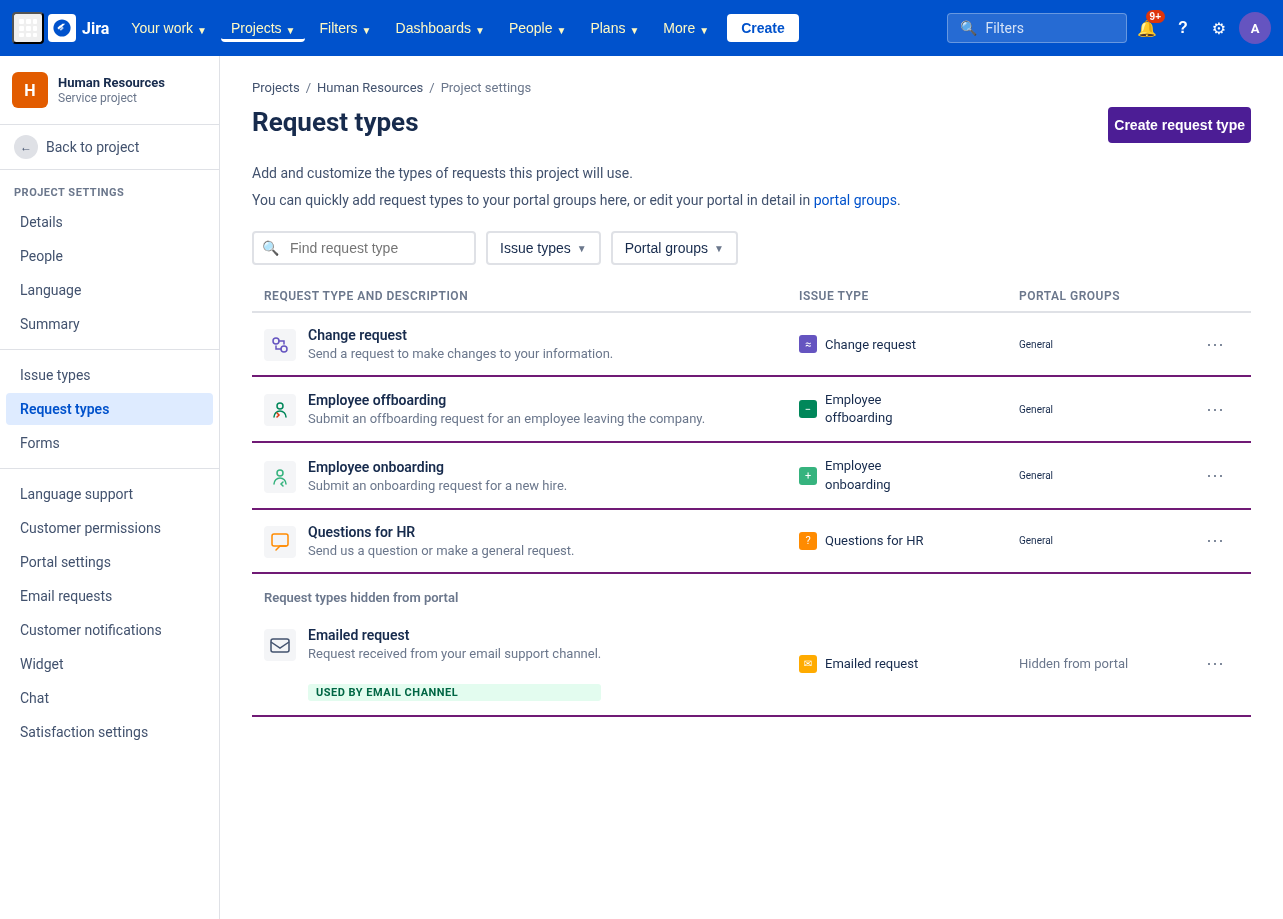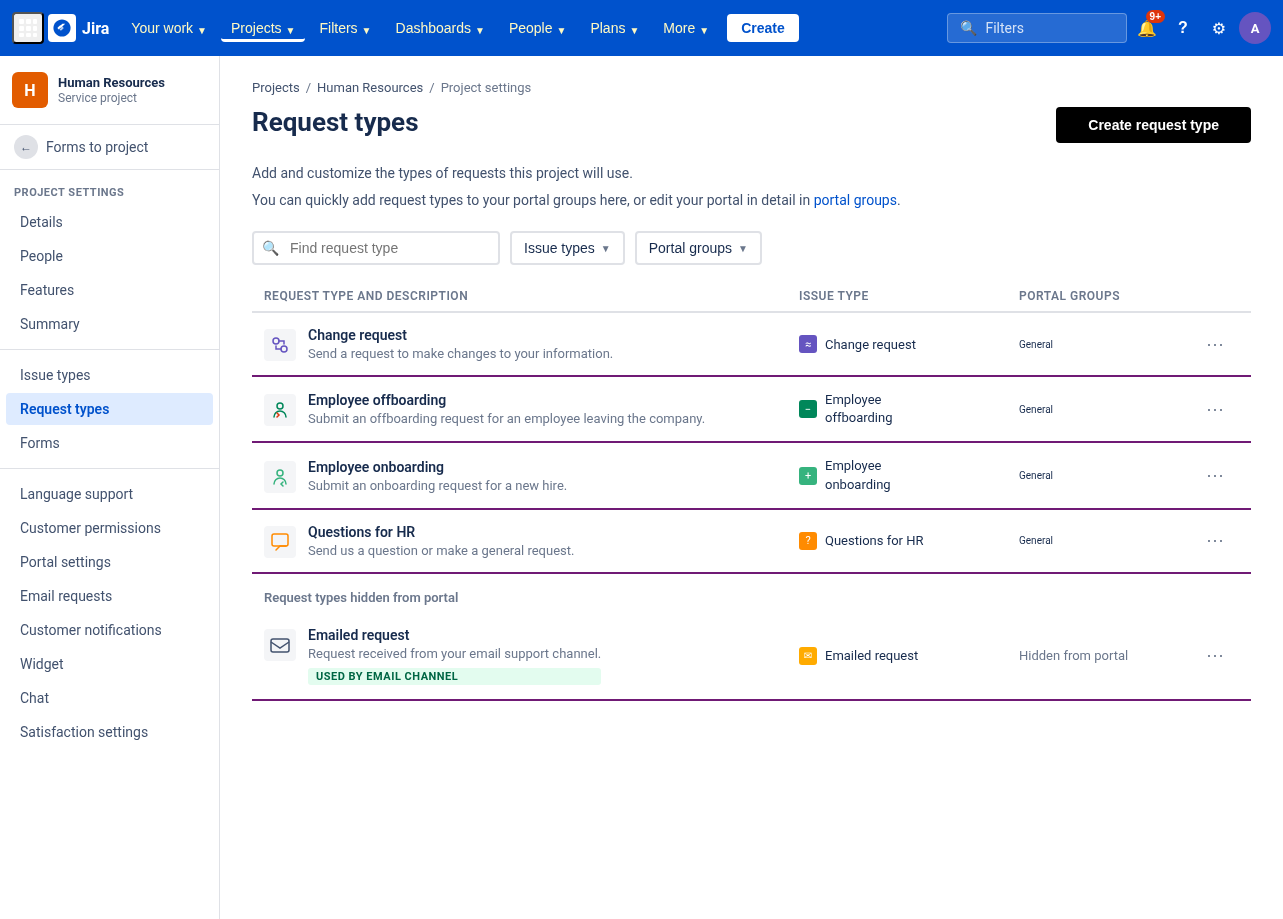--- a/index.html
+++ b/index.html
@@ -207,24 +207,24 @@
     
     .page-header {
       display: flex;
       align-items: flex-start;
       justify-content: space-between;
       margin-bottom: 20px;
     }
     .page-title { font-size: 26px; font-weight: 700; color: #172b4d; }
 
     .create-btn {
-      background: #000000;
+      background: #4c1d95;
       color: white;
       border: none;
-      padding: 10px 32px;
+      padding: 10px 6px;
       border-radius: 4px;
       font-size: 14px;
       font-weight: 600;
       cursor: pointer;
       white-space: nowrap;
     }
 
     
     .page-desc {
       font-size: 14px;
@@ -246,21 +246,21 @@
       display: flex;
       align-items: center;
     }
     .search-input {
       border: 2px solid #dfe1e6;
       border-radius: 4px;
       padding: 7px 12px 7px 36px;
       font-size: 14px;
       color: #172b4d;
       outline: none;
-      width: 248px;
+      width: 224px;
       background: white;
     }
     .search-input-icon {
       position: absolute;
       left: 10px;
       color: #6b778c;
       font-size: 14px;
     }
     .filter-btn {
       display: flex;
@@ -348,21 +348,21 @@
     .email-tag {
       display: inline-block;
       background: #e3fcef;
       color: #006644;
       font-size: 11px;
       font-weight: 700;
       padding: 2px 8px;
       border-radius: 3px;
       text-transform: uppercase;
       letter-spacing: 0.5px;
-      margin-top: 4px;
+      margin-top: 20px;
     }
 
     .issue-type-multiline { display: flex; flex-direction: column; font-size: 13px; color: #172b4d; line-height: 1.4; }
   </style>
 </head>
 <body>
 
 <nav class="top-nav">
   <button class="nav-grid-icon">
     <svg width="18" height="18" viewBox="0 0 18 18" fill="white">
@@ -440,28 +440,28 @@
     <div class="sidebar-project">
       <div class="project-icon">H</div>
       <div class="project-info">
         <span class="project-name">Human Resources</span>
         <span class="project-type">Service project</span>
       </div>
     </div>
 
     <div class="sidebar-back">
       <div class="back-circle">←</div>
-      <span>Forms to project</span>
+      <span>Back to project</span>
     </div>
 
     <div class="sidebar-section-title">Project settings</div>
 
     <a class="sidebar-item">Details</a>
     <a class="sidebar-item">People</a>
-    <a class="sidebar-item">Features</a>
+    <a class="sidebar-item">Language</a>
     <a class="sidebar-item">Summary</a>
 
     <div class="sidebar-divider"></div>
 
     <a class="sidebar-item">Issue types</a>
     <a class="sidebar-item active">Request types</a>
     <a class="sidebar-item">Forms</a>
 
     <div class="sidebar-divider"></div>
 

